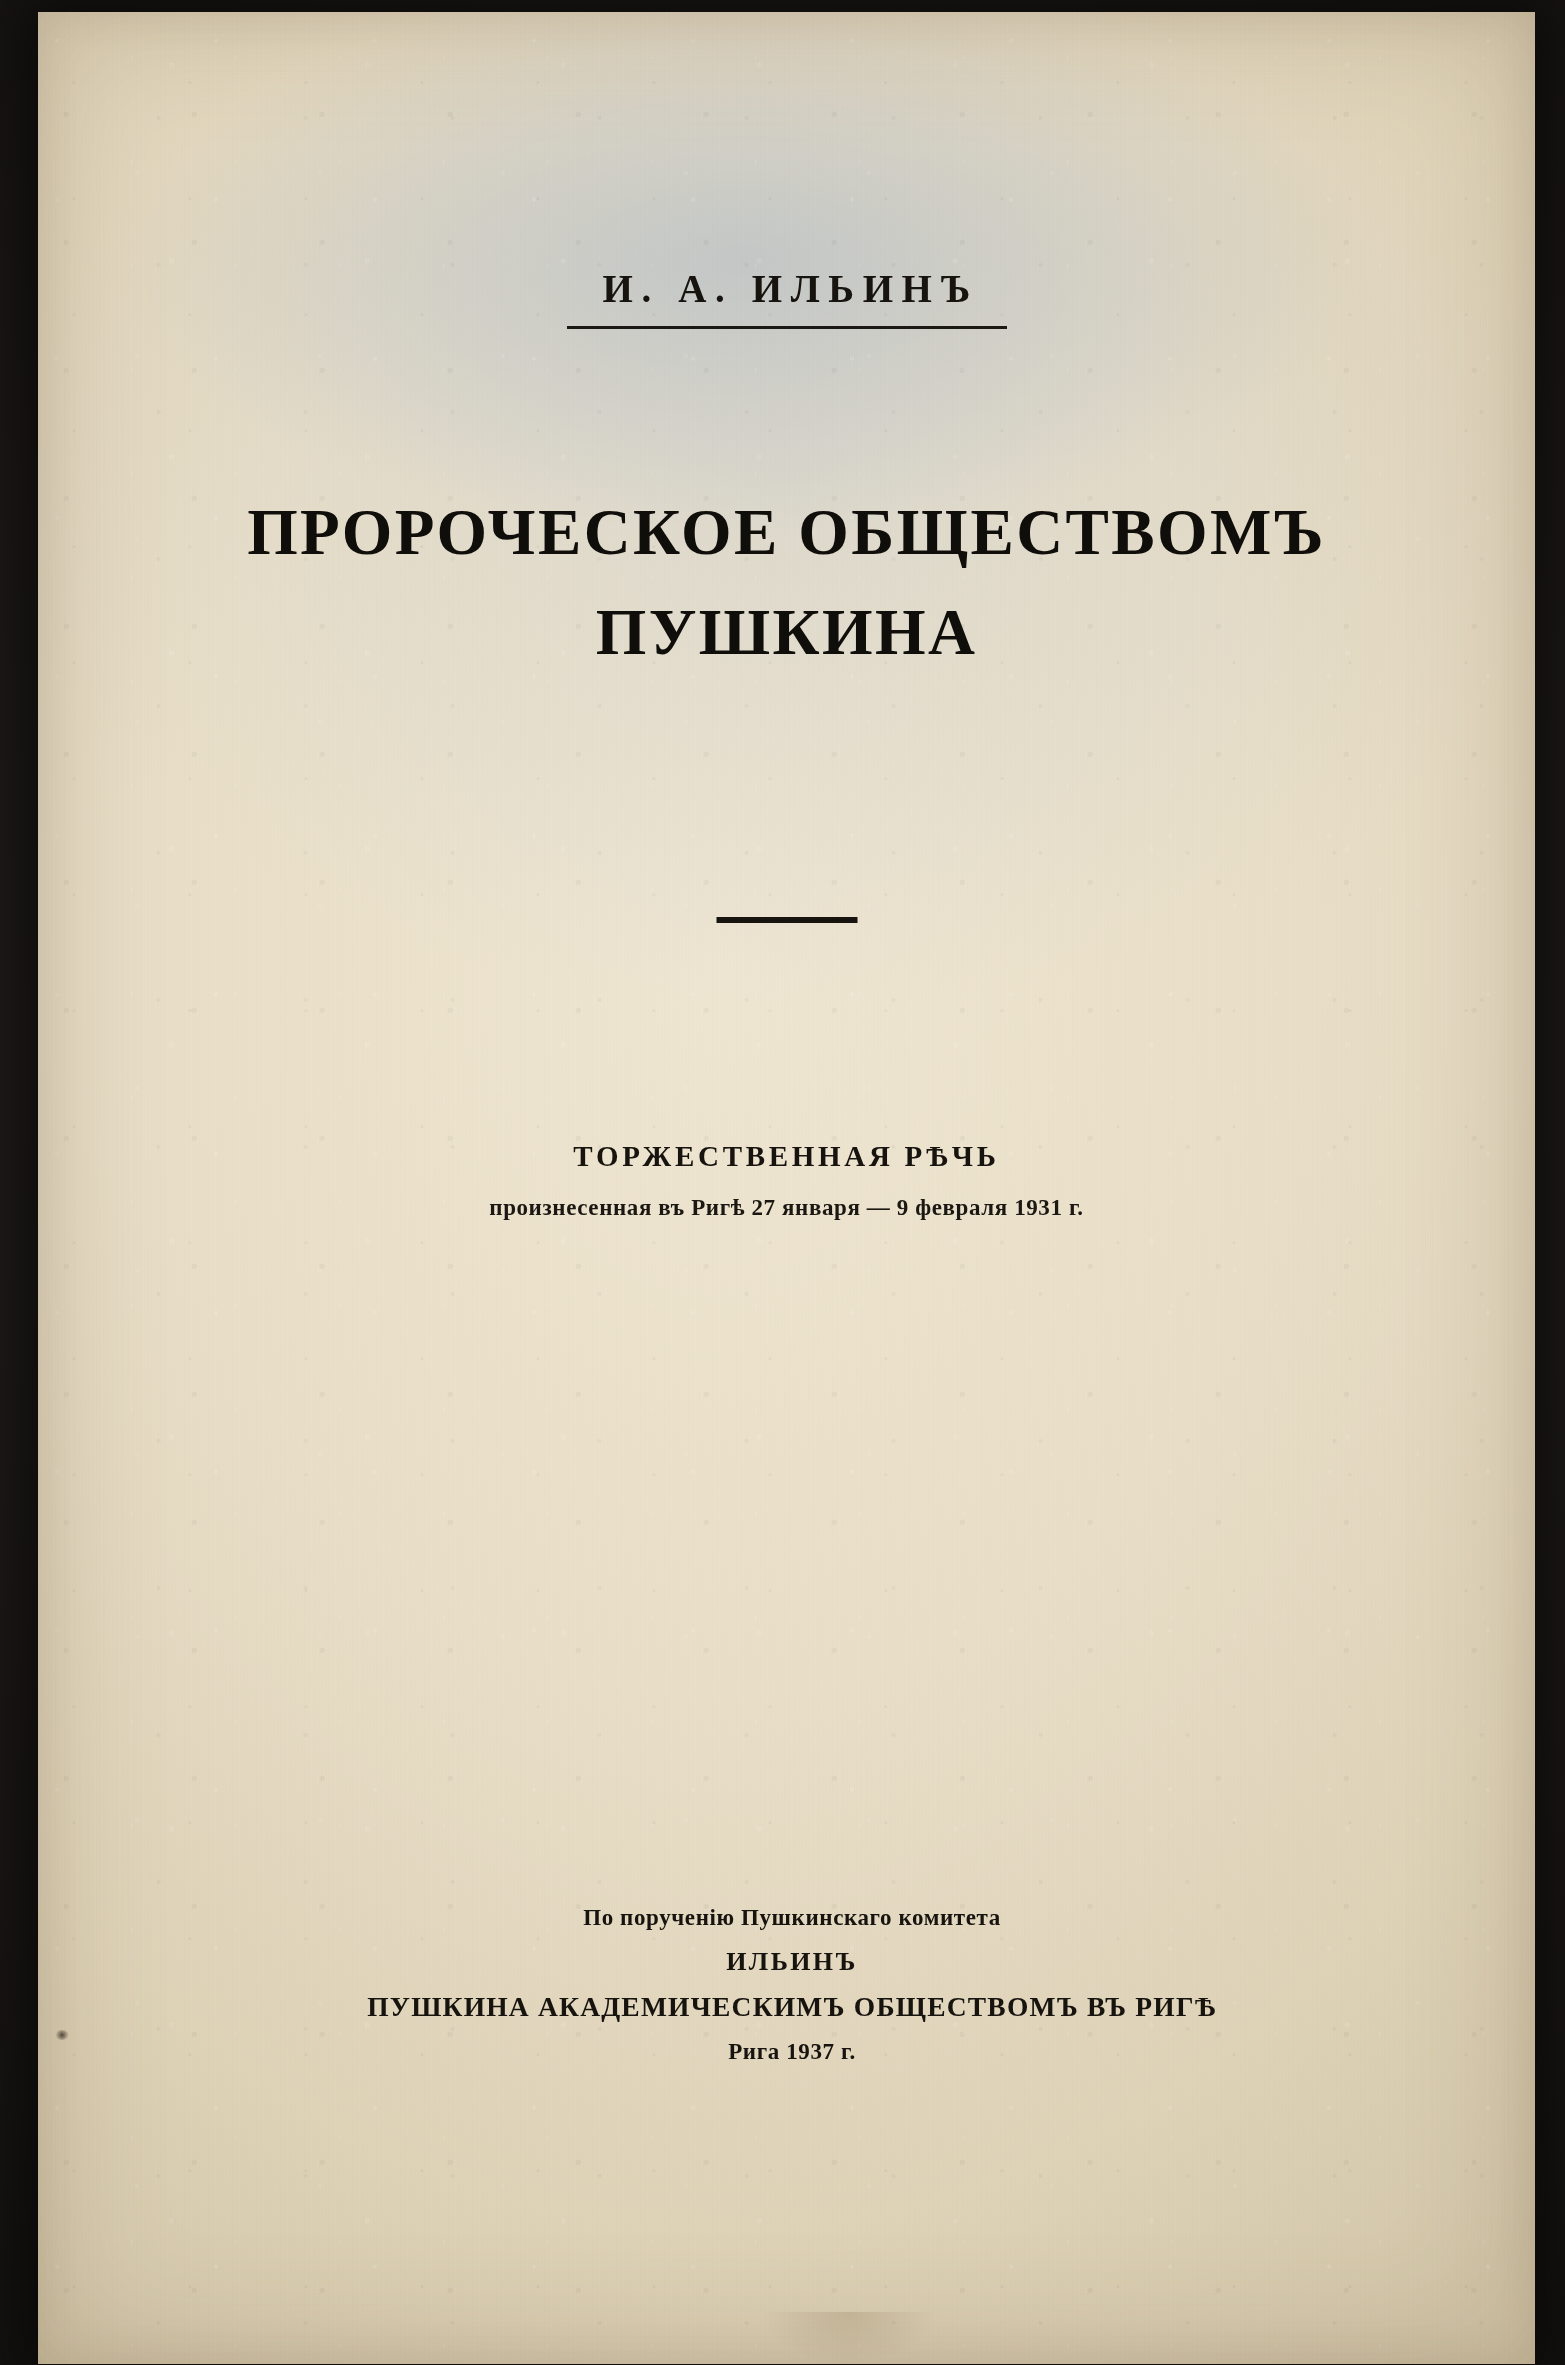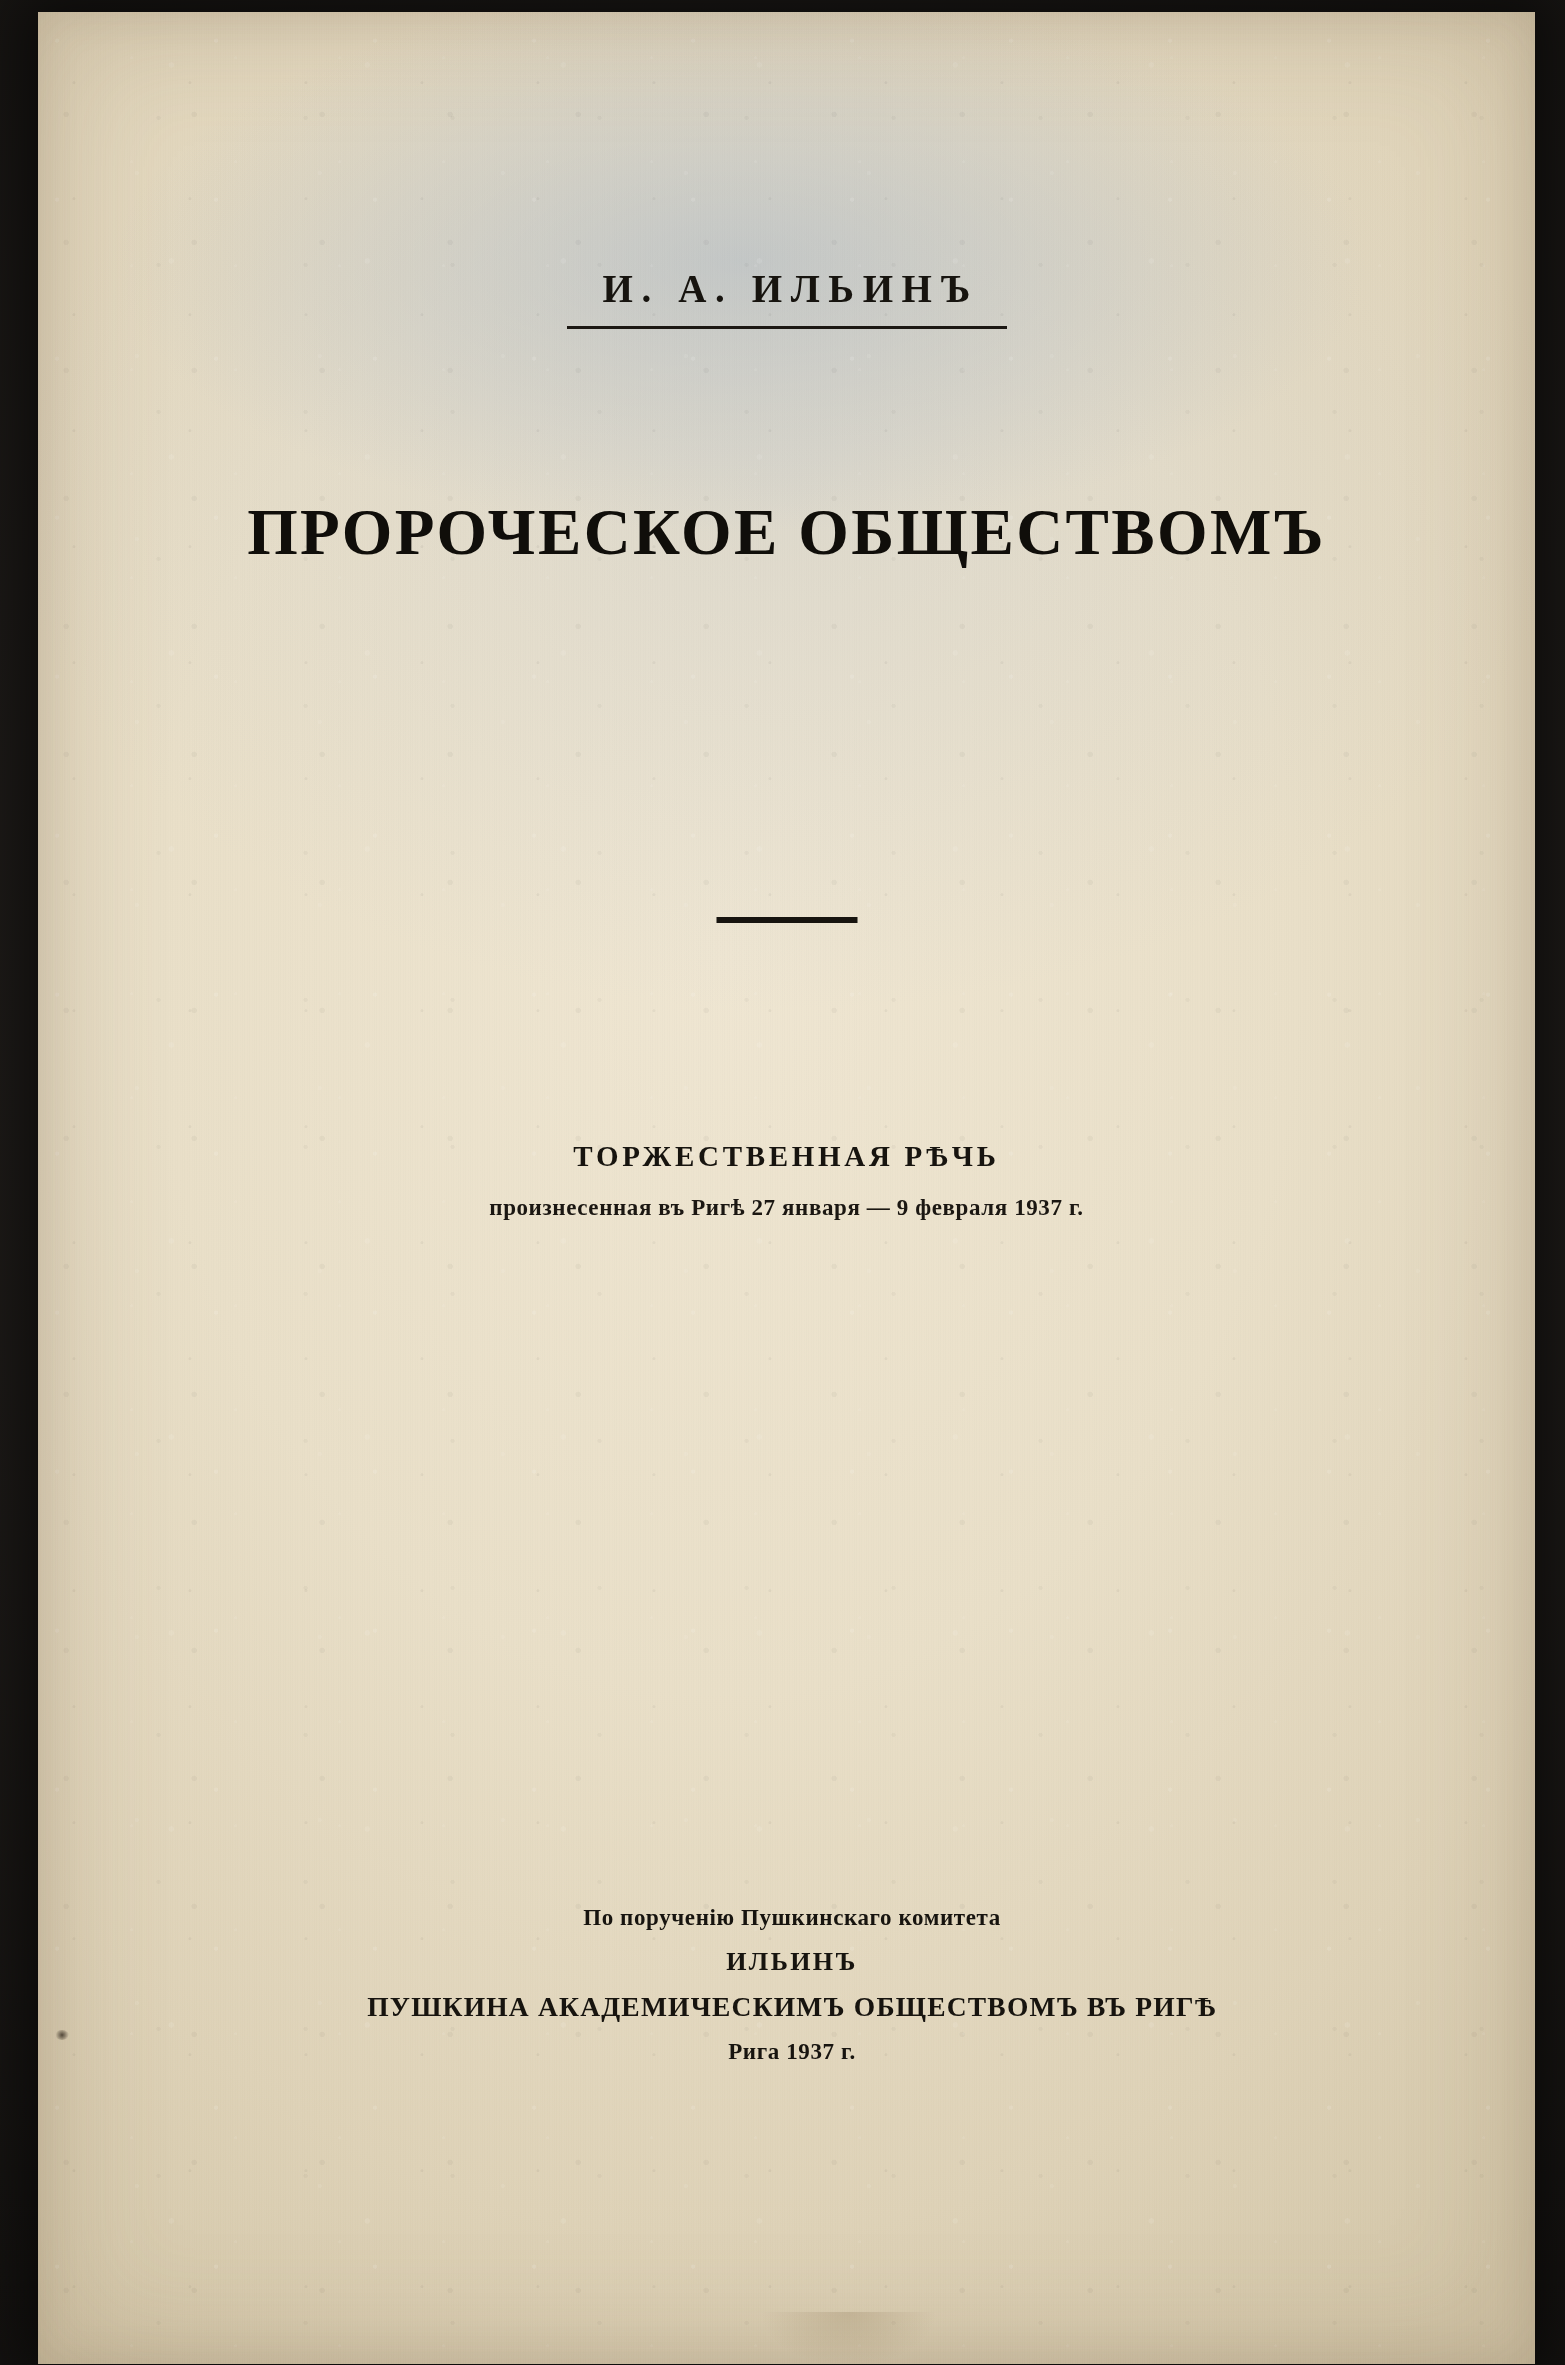--- a/index.html
+++ b/index.html
@@ -215,26 +215,27 @@
     <div class="blemish"></div>
     <div class="crease"></div>
 
     <div class="content">
 
       <div class="author">И. А. ИЛЬИНЪ</div>
       <div class="author-rule"></div>
 
       <div class="title">
         <span class="line1">ПРОРОЧЕСКОЕ ОБЩЕСТВОМЪ</span>
+        <span class="line2">ПУШКИНА</span>
       </div>
 
       <div class="dash"></div>
 
       <div class="speech-kind">ТОРЖЕСТВЕННАЯ РѢЧЬ</div>
-      <div class="speech-sub">произнесенная въ Ригѣ 27 января — 9 февраля 1937 г.</div>
+      <div class="speech-sub">произнесенная въ Ригѣ 27 января — 9 февраля 1931 г.</div>
 
       <div class="imprint">
         <div class="imp-line1">По порученію Пушкинскаго комитета</div>
         <div class="imp-line2">ИЛЬИНЪ</div>
         <div class="imp-line3">ПУШКИНА АКАДЕМИЧЕСКИМЪ ОБЩЕСТВОМЪ ВЪ РИГѢ</div>
         <div class="imp-line4">Рига 1937 г.</div>
       </div>
 
     </div>
   </div>

